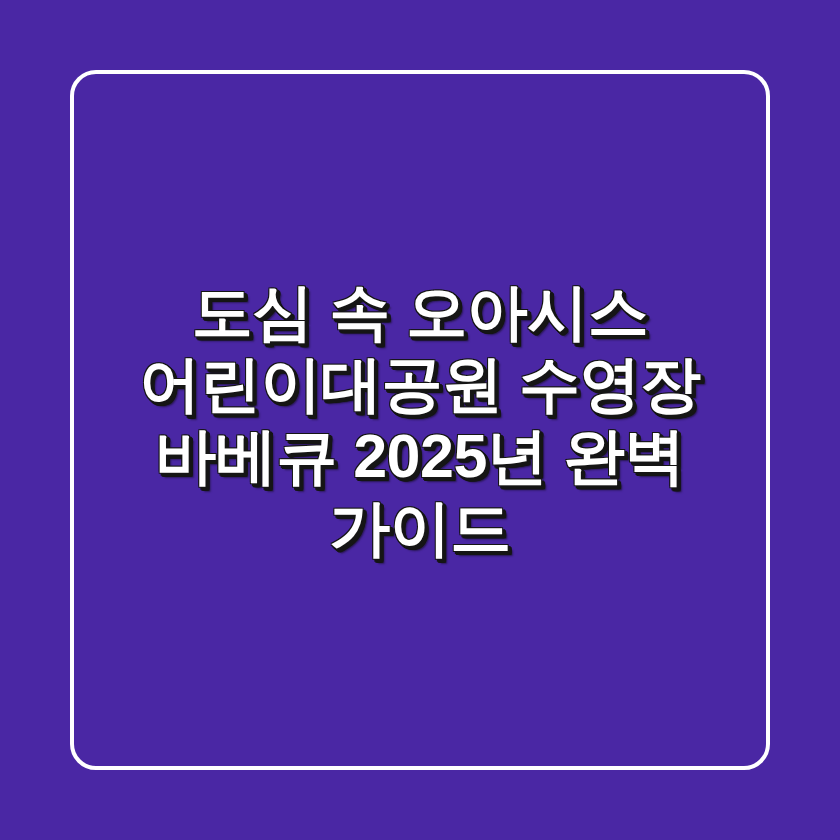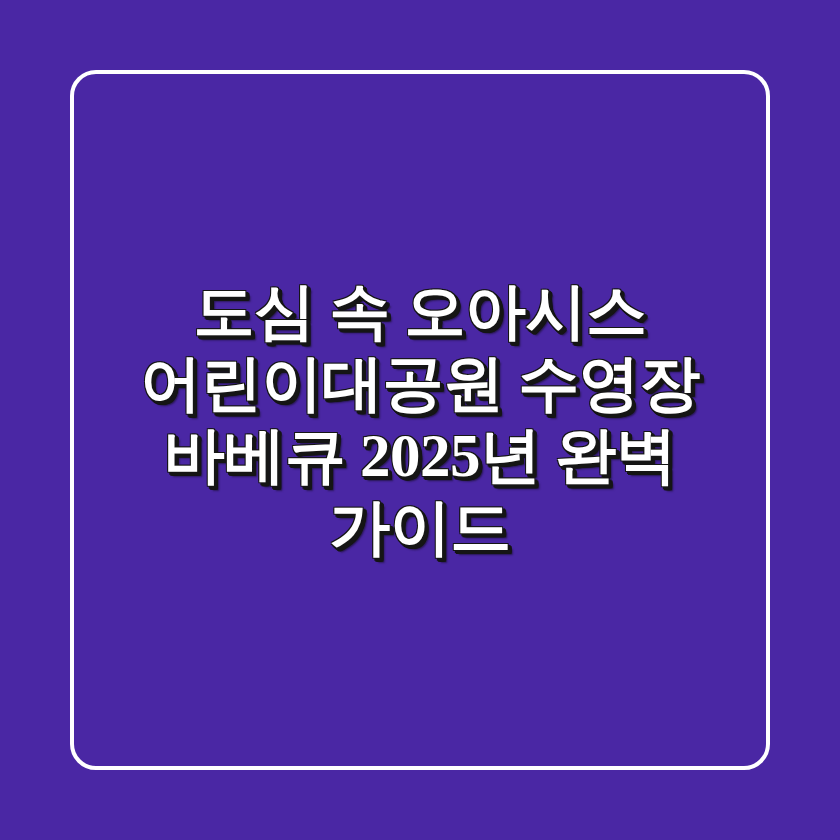--- a/index.html
+++ b/index.html
@@ -8,21 +8,21 @@
     padding: 0;
     background: #ffffff;
   }
 
   #canvas {
     position: relative;
     width: 840px;
     height: 840px;
     overflow: hidden;
     background: #4a27a4;
-    font-family: Liberation Serif, serif;
+    font-family: Liberation Sans, sans-serif;
     -webkit-font-smoothing: antialiased;
   }
 
   
   #frame-border {
     position: absolute;
     left: 70px;
     top: 70px;
     width: 700px;
     height: 700px;

